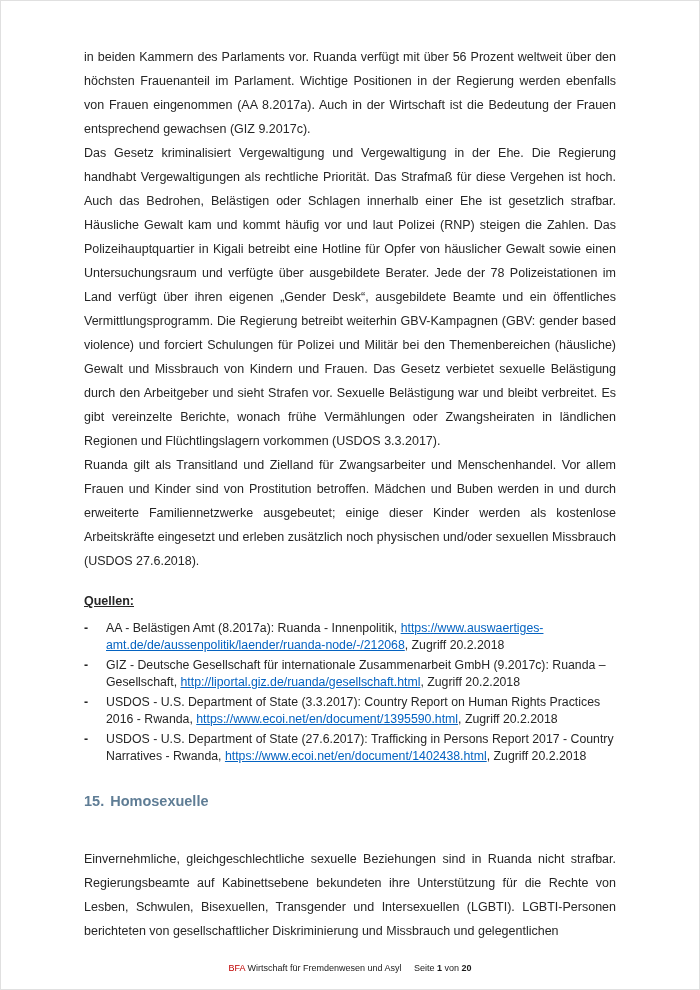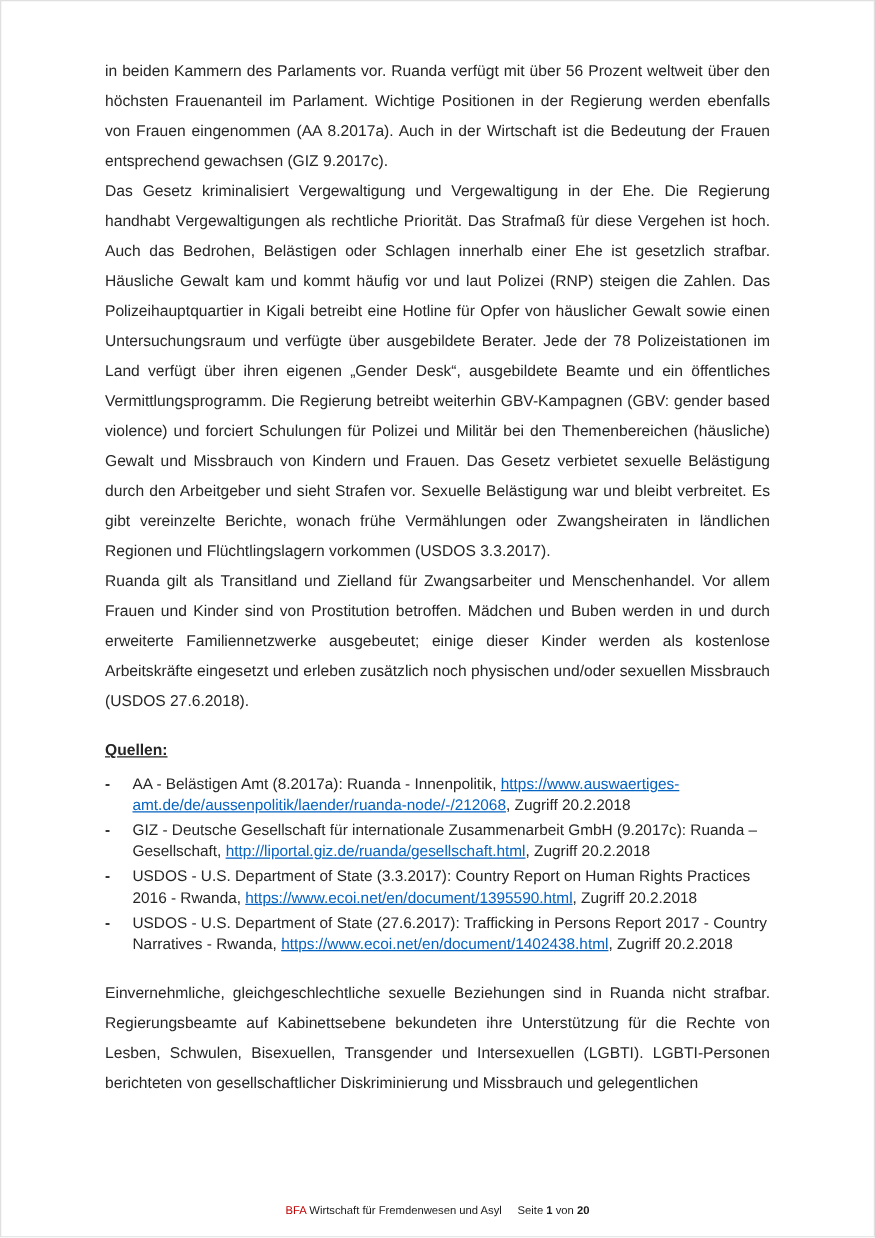--- a/index.html
+++ b/index.html
@@ -58,21 +58,21 @@
   }
 
   .section-heading {
     margin-top: 28px;
     font-size: 14.5px;
     font-weight: bold;
     color: #5f7d95;
   }
   .section-heading .num { margin-right: 6px; }
 
-  .section-para { margin-top: 18px; }
+  .section-para { margin-top: 38px; }
 
   .footer {
     position: absolute;
     left: 0; right: 0;
     bottom: 16px;
     text-align: center;
     font-size: 9px;
     color: #1a1a1a;
   }
   .footer .bfa { color: #c00000; font-weight: normal; }
@@ -110,20 +110,23 @@
         <span class="source-body"><span>USDOS - U.S. Department of State (3.3.2017): Country Report on Human Rights Practices 2016 - Rwanda, </span><a class="link" href="#">https://www.ecoi.net/en/document/1395590.html</a><span>, Zugriff 20.2.2018</span></span>
       </div>
 
       <div class="source-item">
         <span class="bullet">-</span>
         <span class="source-body"><span>USDOS - U.S. Department of State (27.6.2017): Trafficking in Persons Report 2017 - Country Narratives - Rwanda, </span><a class="link" href="#">https://www.ecoi.net/en/document/1402438.html</a><span>, Zugriff 20.2.2018</span></span>
       </div>
 
     </div>
 
+    <h2 class="section-heading">
+      <span class="num">15.</span><span>Homosexuelle</span>
+    </h2>
 
     <p class="para section-para">Einvernehmliche, gleichgeschlechtliche sexuelle Beziehungen sind in Ruanda nicht strafbar. Regierungsbeamte auf Kabinettsebene bekundeten ihre Unterstützung für die Rechte von Lesben, Schwulen, Bisexuellen, Transgender und Intersexuellen (LGBTI). LGBTI-Personen berichteten von gesellschaftlicher Diskriminierung und Missbrauch und gelegentlichen</p>
 
   </div>
 
   <div class="footer">
     <span class="bfa">BFA</span>
     <span>Wirtschaft für Fremdenwesen und Asyl</span>
     <span class="page-info"><span>Seite</span> <span class="b">1</span> <span>von</span> <span class="b">20</span></span>
   </div>

